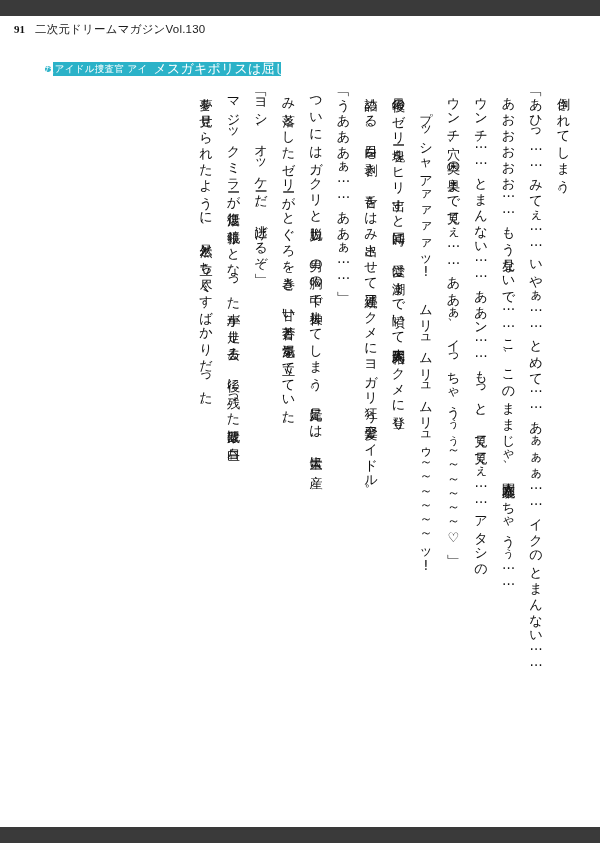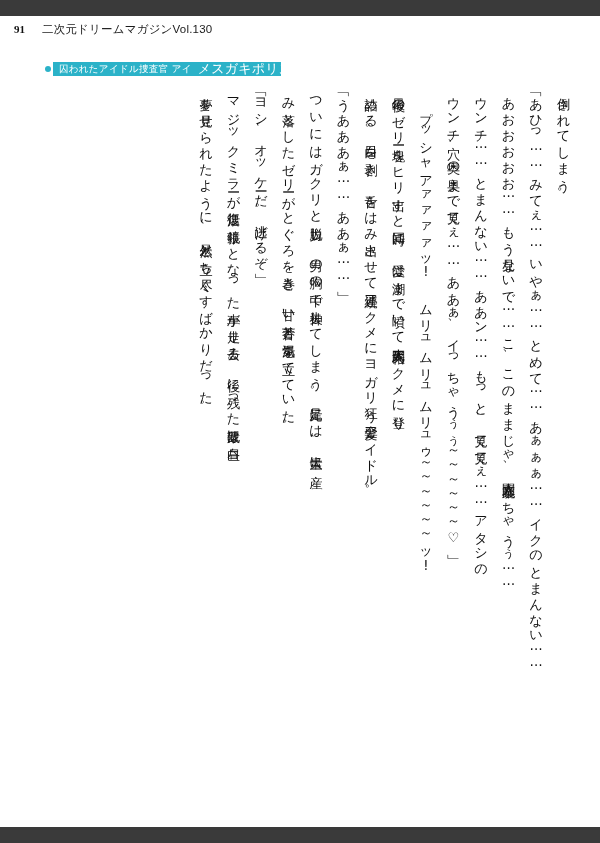--- a/index.html
+++ b/index.html
@@ -35,21 +35,21 @@
     width: 600px;
     height: 16px;
     background: #3a3a3a;
   }
   .running-head {
     position: absolute;
     left: 14px;
     top: 22px;
     display: flex;
     align-items: baseline;
-    gap: 17px;
+    gap: 10px;
     white-space: nowrap;
   }
   .page-number {
     font-family: "Liberation Serif", "DejaVu Serif", serif;
     font-weight: bold;
     font-size: 11px;
     color: #111111;
   }
   .head-title {
     font-family: Liberation Sans, sans-serif;
@@ -65,20 +65,21 @@
     display: flex;
     align-items: center;
     white-space: nowrap;
   }
   .tag-bar {
     width: 228px;
     height: 14px;
     background: #2bb2c8;
     display: flex;
     align-items: center;
+    justify-content: center;
     box-sizing: border-box;
   }
   .tag-inner {
     display: flex;
     align-items: center;
     gap: 6px;
     padding: 0 6px;
     white-space: nowrap;
   }
   .tag-main {

